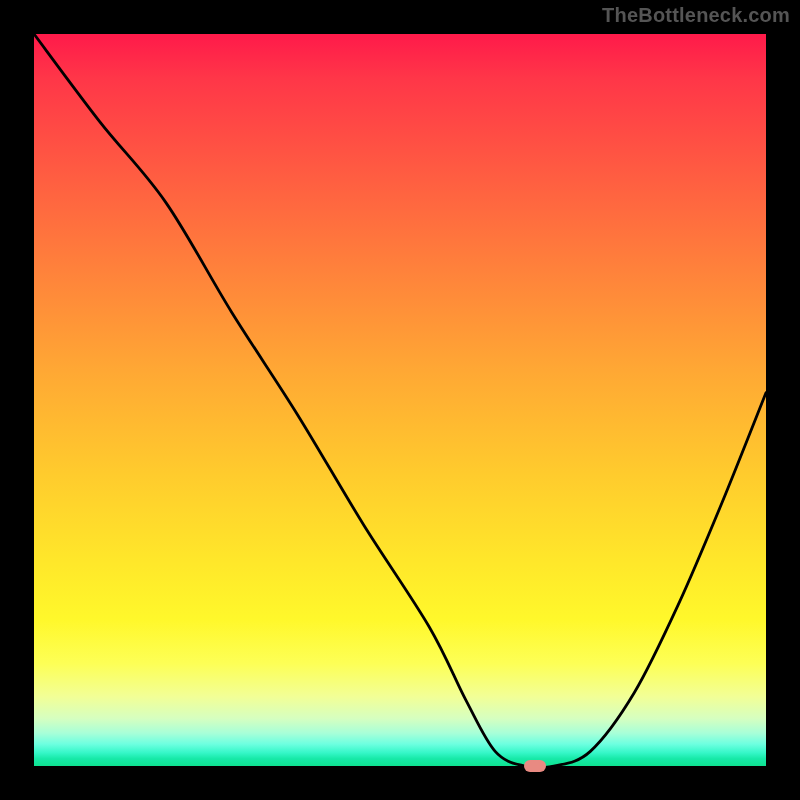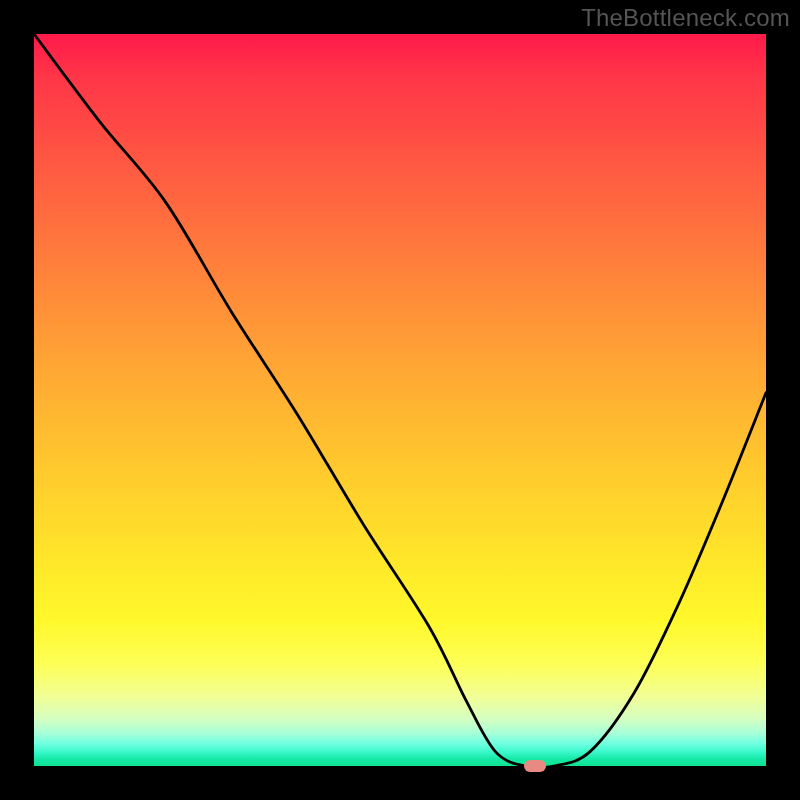--- a/index.html
+++ b/index.html
@@ -15,22 +15,22 @@
     position: relative;
     width: 800px;
     height: 800px;
     background: #000;
   }
   .watermark {
     position: absolute;
     top: 4px;
     right: 10px;
     color: #555;
-    font-size: 24px;
-    font-weight: 400;
+    font-size: 20px;
+    font-weight: 700;
     letter-spacing: 0.2px;
     z-index: 5;
   }
   .plot-area {
     position: absolute;
     left: 34px;
     top: 34px;
     width: 732px;
     height: 732px;
   }

